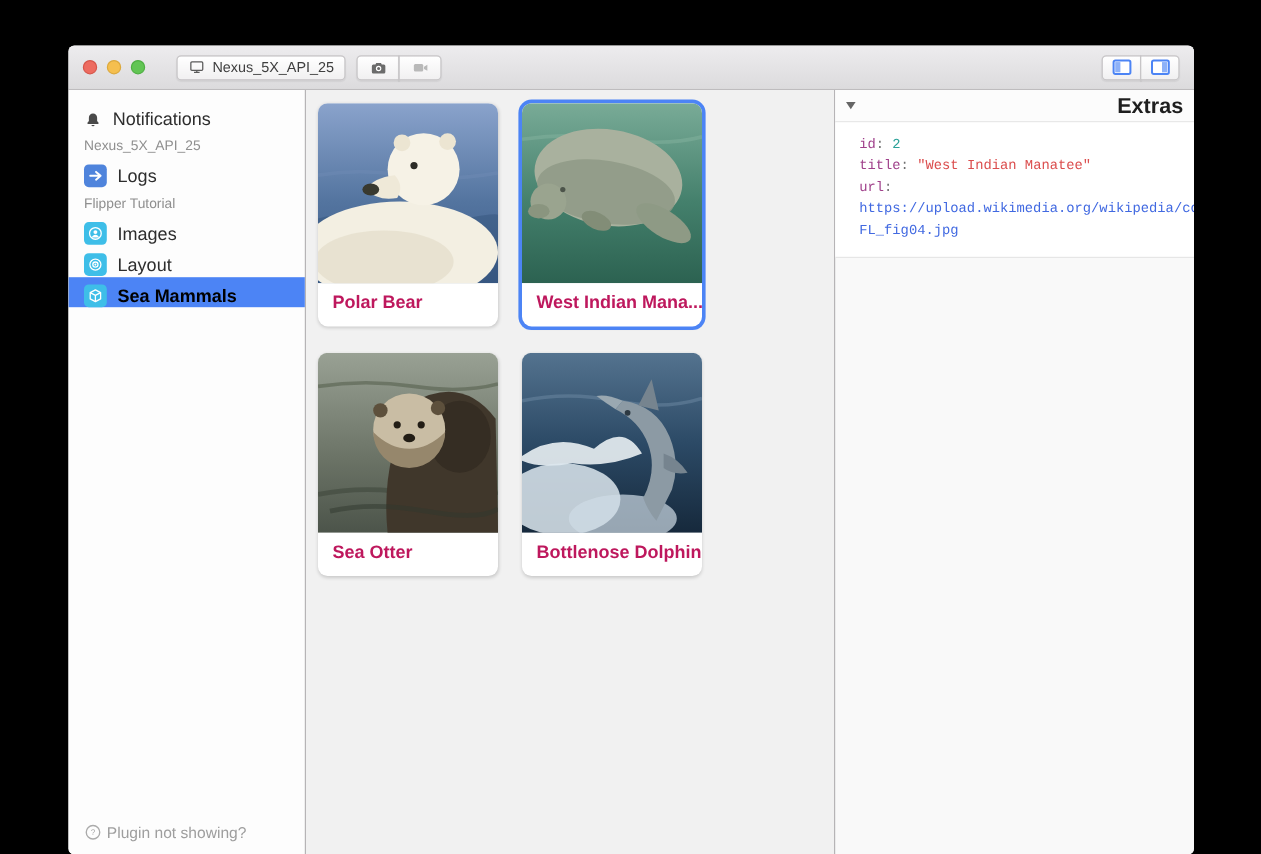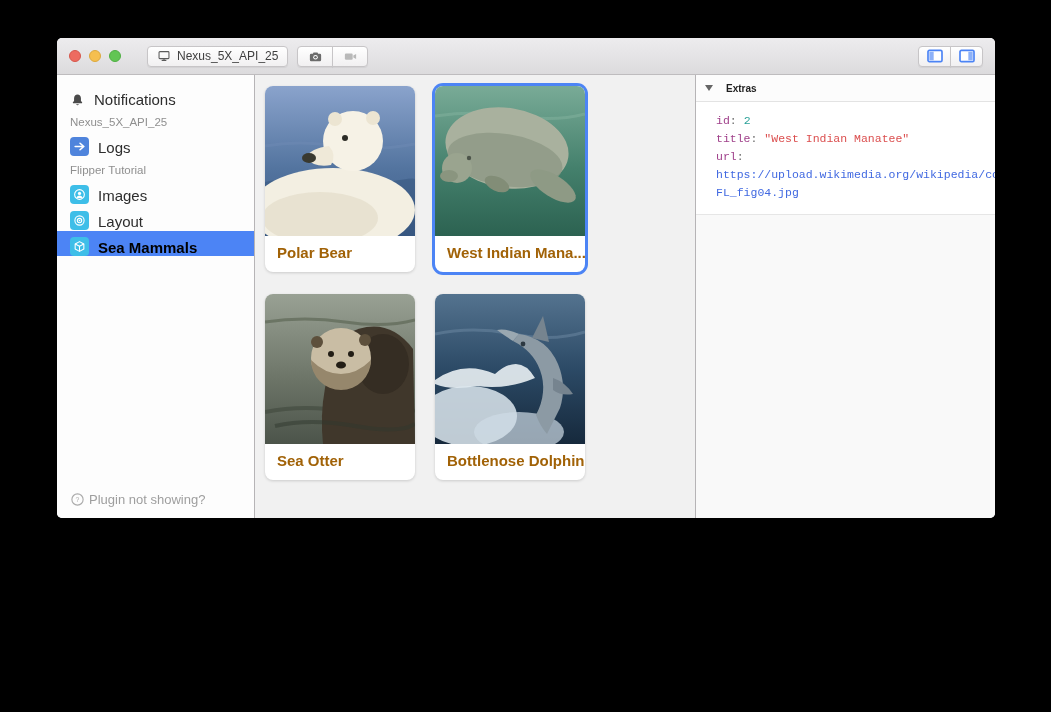--- a/index.html
+++ b/index.html
@@ -1,19 +1,19 @@
 <!DOCTYPE html>
 <html><head>
 <meta charset="utf-8">
 <style>
   * { box-sizing: border-box; margin: 0; padding: 0; }
   html,body { width:1051px; height:712px; }
   body { background:#000; font-family:"Liberation Sans", sans-serif; position:relative; overflow:hidden; }
 
-  .window { position:absolute; left:57px; top:38px; width:938px; height:480px;
+  .window { position:absolute; left:57px; top:38px; width:938px; height:674px;
             border-radius:5px; overflow:hidden; background:#fff;
             box-shadow:0 20px 55px rgba(0,0,0,.6); display:flex; flex-direction:column; }
 
   
   .toolbar { flex:0 0 37px; background:linear-gradient(#edecee,#dcdbdd);
              border-bottom:1px solid #bebcbe; display:flex; align-items:center; padding:0 12px; }
   .traffic { display:flex; gap:8px; margin-right:26px; }
   .light { width:12px; height:12px; border-radius:50%; }
   .light.red    { background:#ED6B60; border:1px solid #d6564b; }
   .light.yellow { background:#F5BF4F; border:1px solid #dca93d; }
@@ -48,29 +48,29 @@
   .side-footer { margin-top:auto; display:flex; align-items:center; gap:4px;
                  padding:9px 13px 11px; color:#9e9e9e; font-size:13px; }
 
   
   .main { flex:1; background:#f1f1f1; padding:11px 10px; display:flex; flex-wrap:wrap;
           gap:22px 20px; align-content:flex-start; overflow:hidden; }
   .card { width:150px; background:#fff; border-radius:8px;
           box-shadow:0 1px 3px rgba(0,0,0,.16); }
   .card.selected { box-shadow:0 0 0 3px #4C84F5, 0 1px 3px rgba(0,0,0,.16); }
   .card-img { width:150px; height:150px; display:block; border-radius:8px 8px 0 0; }
-  .card-label { padding:8px 12px 11px; font-size:15px; font-weight:700; color:#a16207;
+  .card-label { padding:8px 12px 11px; font-size:15px; font-weight:700; color:#be185d;
                 white-space:nowrap; overflow:hidden; }
 
   
   .extras { flex:0 0 300px; width:300px; border-left:1px solid #b6b4b6; background:#f9f9f9;
             display:flex; flex-direction:column; }
   .extras-header { flex:0 0 27px; background:#fcfcfc; border-bottom:1px solid #e3e3e3;
             display:flex; align-items:center; gap:13px; padding:0 9px;
-            font-size:10px; font-weight:700; color:#1f1f1f; }
+            font-size:18px; font-weight:700; color:#1f1f1f;justify-content:space-between; }
   .caret { width:0; height:0; border-left:4.5px solid transparent; border-right:4.5px solid transparent;
            border-top:6px solid #666; }
   .json { background:#fff; border-bottom:1px solid #e6e6e6; padding:10px 0 12px 20px;
           font-family:"Liberation Mono","DejaVu Sans Mono",monospace; font-size:11.5px;
           line-height:18px; white-space:pre; overflow:hidden; }
   .k   { color:#A0418B; }
   .sep { color:#6f6f6f; }
   .n   { color:#2AA198; }
   .s   { color:#DB4E4E; }
   .u   { color:#4169E1; }

